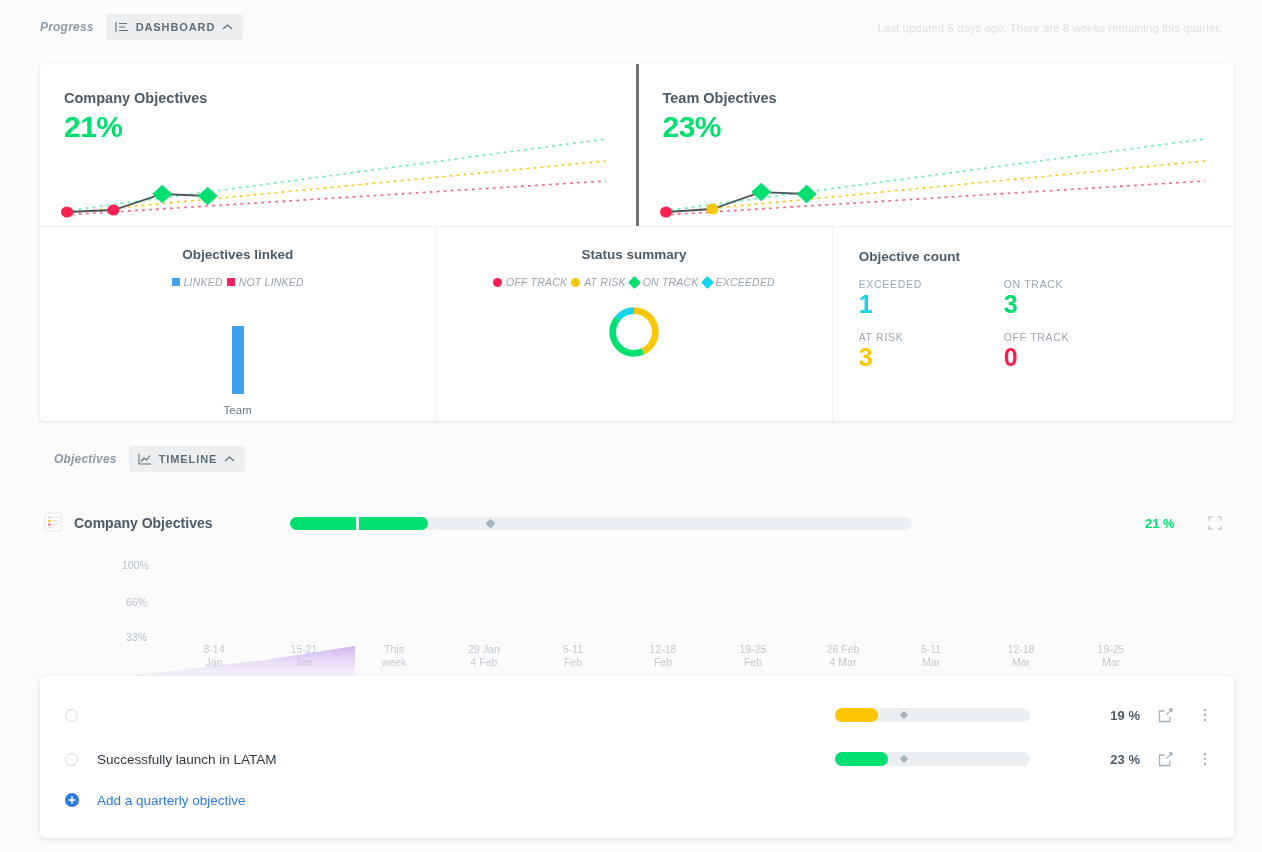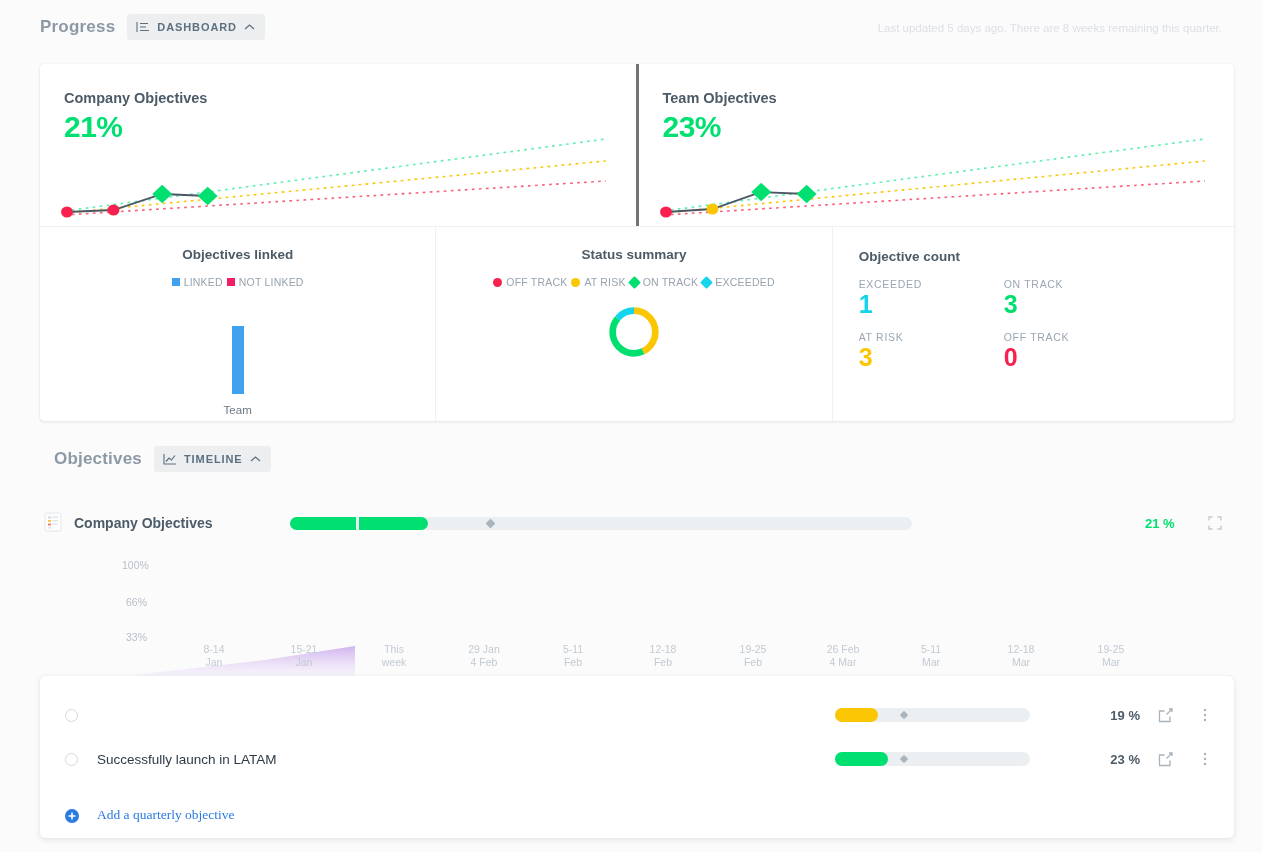--- a/index.html
+++ b/index.html
@@ -7,21 +7,21 @@
     width: 1262px; height: 852px;
     background: #fbfbfc;
     font-family: "Liberation Sans", sans-serif;
     overflow: hidden;
   }
   .page { position: relative; width: 1262px; height: 852px; }
 
   
   .section-head { display: flex; align-items: center; gap: 12px; }
   .section-title {
-    font-size: 17px; font-weight: bold; color: #8d9aa5; letter-spacing: .2px;
+    font-size: 12px; font-weight: bold; color: #8d9aa5; letter-spacing: .2px; font-style: italic;
   }
   .pill {
     display: inline-flex; align-items: center; gap: 7px;
     background: #eceef0; border-radius: 3px;
     padding: 7px 10px 7px 9px;
     cursor: pointer;
   }
   .pill-label {
     font-size: 11px; font-weight: bold; color: #5c7080; letter-spacing: .9px;
   }
@@ -45,21 +45,21 @@
   .obj-panel { flex: 1; position: relative; padding: 26px 24px 0 24px; }
   .obj-panel + .obj-panel { border-left: 3px solid #737373; }
   .obj-name { font-size: 14.5px; font-weight: bold; color: #4c5b68; }
   .obj-pct { font-size: 30px; font-weight: bold; color: #00e070; margin-top: 4px; letter-spacing: -.5px; }
   .spark { position: absolute; left: 14px; right: 8px; bottom: 0; height: 120px; }
   .spark svg { width: 100%; height: 100%; display: block; }
 
   .mini { flex: 1; padding: 20px 10px 0 10px; text-align: center; position: relative; }
   .mini + .mini { border-left: 1px solid #eef0f2; }
   .mini-title { font-size: 13.5px; font-weight: bold; color: #4c5b68; }
-  .legend { margin-top: 14px; display: flex; justify-content: center; align-items: center; gap: 4px; flex-wrap: nowrap; }
+  .legend { margin-top: 14px; display: flex; justify-content: center; align-items: center; gap: 4px; flex-wrap: nowrap; font-style: italic; }
   .leg { display: inline-flex; align-items: center; gap: 4px; }
   .leg-txt { font-size: 10.5px; color: #97a3ae; letter-spacing: .2px; white-space: nowrap; }
   .dot-c { width: 9px; height: 9px; border-radius: 50%; display: block; }
   .dot-s { width: 8px; height: 8px; display: block; }
   .dot-d { width: 9px; height: 9px; display: block; transform: rotate(45deg); border-radius: 1px; }
 
   .bars-area { margin-top: 18px; height: 110px; position: relative; }
   .bar-col { position: absolute; left: 50%; transform: translateX(-50%); bottom: 22px; width: 12px; }
   .bar-fill { width: 12px; background: #3fa2f0; }
   .bar-label { position: absolute; left: 50%; transform: translateX(-50%); bottom: 0; font-size: 11.5px; color: #6b7884; }
@@ -107,21 +107,21 @@
   }
   .li-text { font-size: 13.5px; color: #2e3b47; margin-left: 19px; }
   .li-bar { position: absolute; left: 795px; width: 195px; height: 14px; }
   .li-track { position: absolute; inset: 0; background: #eceff2; border-radius: 7px; }
   .li-fill { position: absolute; left: 0; top: 0; height: 14px; border-radius: 7px; }
   .li-mark { position: absolute; width: 6px; height: 6px; background: #aab4bd; transform: rotate(45deg); top: 4px; border-radius: 1px; }
   .li-pct { position: absolute; left: 1050px; width: 50px; text-align: right; font-size: 13px; font-weight: bold; color: #4c5b68; }
   .li-ext { position: absolute; left: 1118px; width: 15px; height: 15px; cursor: pointer; }
   .li-dots { position: absolute; left: 1158px; width: 14px; height: 16px; cursor: pointer; }
 
-  .add-row { position: absolute; left: 0; top: 117px; height: 30px; display: flex; align-items: flex-end; font-family: Liberation Serif, serif; }
+  .add-row { position: absolute; left: 0; top: 117px; height: 30px; display: flex; align-items: flex-start; }
   .add-ico { margin-left: 25px; width: 14px; height: 14px; }
   .add-txt { font-size: 13.5px; color: #2a7ae2; margin-left: 18px; cursor: pointer; }
 </style>
 </head>
 <body>
 
 <div class="page">
 
   <div class="section-head" style="position:absolute;left:40px;top:14px;">
     <div class="section-title">Progress</div>

